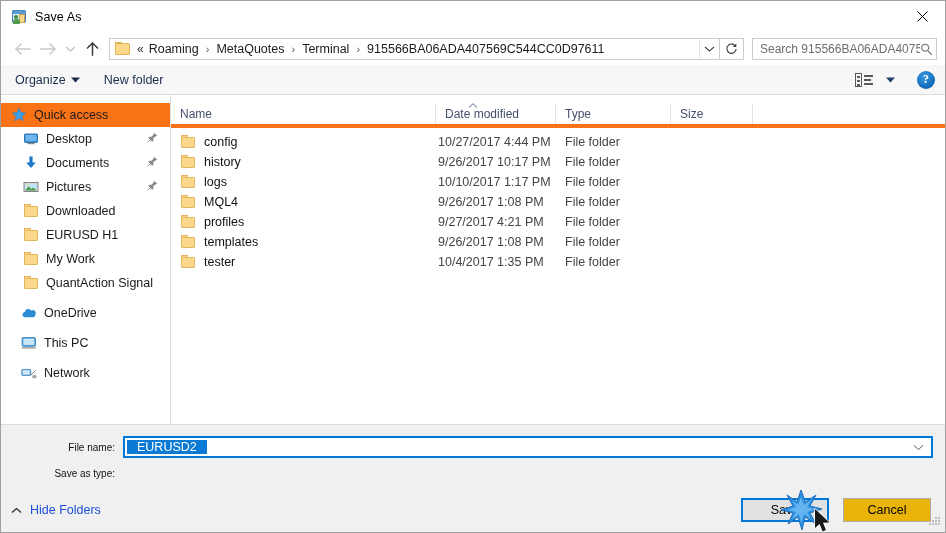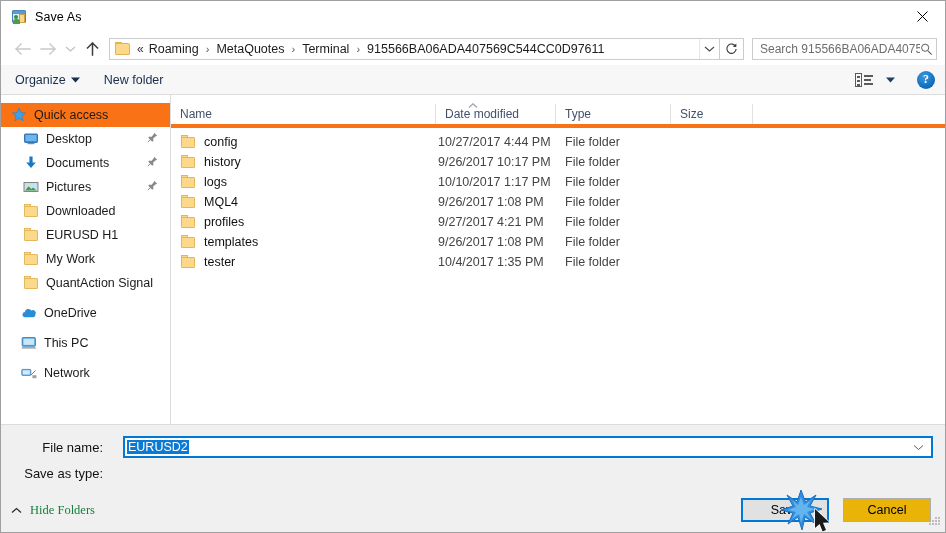--- a/index.html
+++ b/index.html
@@ -255,53 +255,53 @@
     background: #f0f0f0;
     padding: 11px 0 0 0;
   }
   .field-row {
     display: flex; align-items: center;
     height: 22px; margin-bottom: 4px;
     padding-right: 12px;
   }
   .field-label {
     width: 122px; flex: 0 0 122px;
-    text-align: right; padding-right: 20px;
-    font-size: 13px; color: #111111;
+    text-align: right; padding-right: 8px;
+    font-size: 10px; color: #111111;
   }
   .combo {
     flex: 1 1 auto; height: 22px;
     border: 1px solid #7a7a7a; background: #ffffff;
     display: flex; align-items: center;
     padding-left: 3px;
     font-size: 12.5px; color: #111111;
     position: relative;
   }
   .combo.focused { border: 2px solid #0078d7; padding-left: 2px; }
   .combo.disabled { background: #e9e9e9; border: 1px solid #bcbcbc; color: #1a1a1a; }
   .combo .sel-text {
-    background: #0b7ad5; color: #ffffff; padding: 0 1px;
+    background: #0b7ad5; color: #ffffff; padding: 0 10px;
   }
   .combo .arrow {
     position: absolute; right: 7px; top: 0; bottom: 0;
     display: flex; align-items: center;
   }
 
   
   .actionbar {
     flex: 0 0 auto;
     height: 44px;
     display: flex; align-items: center;
     padding: 0 14px 0 10px;
     position: relative;
     background: #f0f0f0;
   }
   .hide-folders {
     display: flex; align-items: center; gap: 8px;
-    font-size: 12.5px; color: #15803d; font-family: Liberation Serif, serif;
+    font-size: 12.5px; color: #1d4ed8;
   }
   .btn {
     width: 88px; height: 24px;
     border: 1px solid #adadad; background: #eab308;
     font-size: 12.5px; color: #000000;
     display: flex; align-items: center; justify-content: center;
   }
   .btn.primary {
     border: 2px solid #0078d7; background: #e1e1e1;
   }

